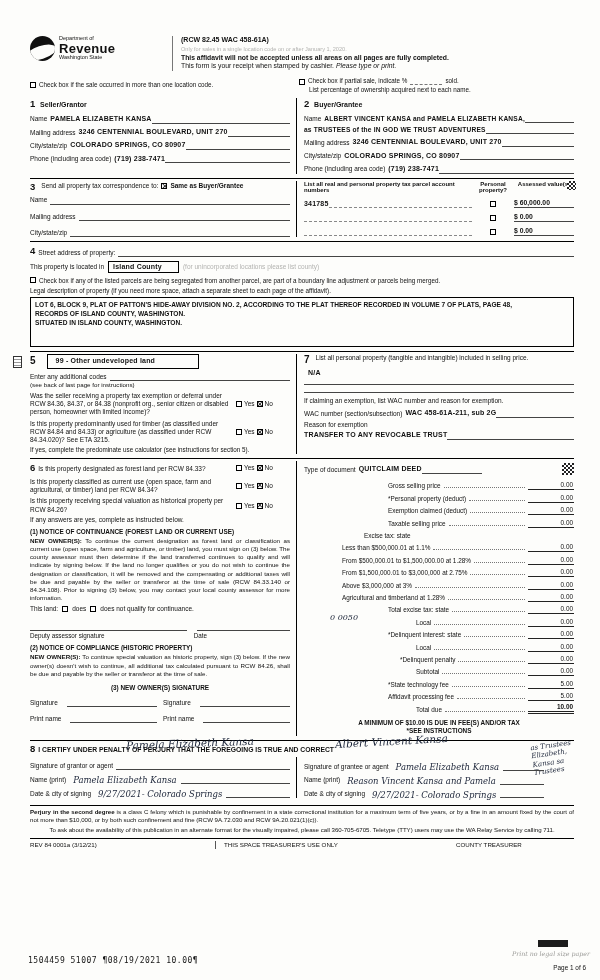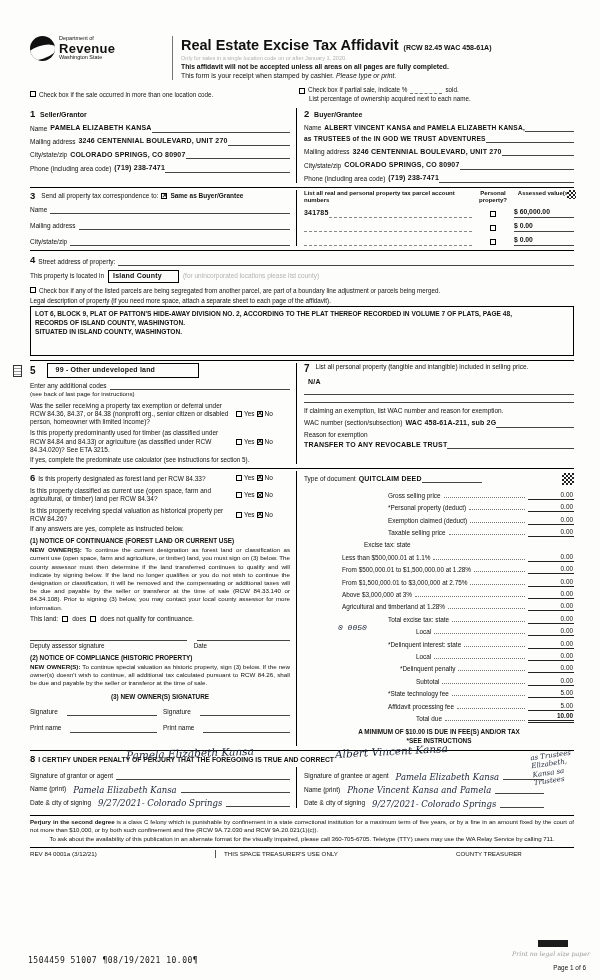--- a/index.html
+++ b/index.html
@@ -93,21 +93,21 @@
 
   
   .trow { display:flex; align-items:flex-end; height:12.4px; font-size:6.4px; position:relative; }
   .trow .tlbl { padding-left:84px; white-space:nowrap; }
   .trow.ind1 .tlbl { padding-left:38px; }
   .trow.ind2 .tlbl { padding-left:112px; }
   .trow .tdots { flex:1; border-bottom:1px dotted #777; margin:0 3px 2px 3px; }
   .trow .tamt { width:46px; text-align:right; border-bottom:1px solid #222; padding-right:1px; }
   .trow.total .tamt { border-bottom:3px double #222; font-weight:bold; }
   .trow.nolead .tdots, .trow.nolead .tamt { border:none; }
-  .local-hand { position:absolute; left:34px; top:-1px; font-size:8px;font-family:Liberation Mono, monospace; }
+  .local-hand { position:absolute; left:26px; top:-1px; font-size:8px; }
   .minnote { margin-top:5px; text-align:center; font-weight:bold; font-size:6.4px; line-height:1.4; }
 
   
   .certline { display:flex; align-items:baseline; }
   .cert { font-weight:bold; font-size:6.8px; }
   .ovA { position:absolute; left:96px; top:-4px; font-size:10.5px; transform:rotate(-2deg); }
   .ovB { position:absolute; left:305px; top:-6px; font-size:10.5px; transform:rotate(-3deg); }
   .marginstack { position:absolute; right:-4px; top:0; width:46px; font-size:7px; line-height:1.2;
                  transform:rotate(-8deg); text-align:left; }
   .s8 .fr { margin-top:5px; }
@@ -137,21 +137,20 @@
     <div class="logo">
       <div class="logo-circ"></div>
       <div class="lt">
         <div class="dept-top">Department of</div>
         <div class="dept-name">Revenue</div>
         <div class="dept-sub">Washington State</div>
       </div>
     </div>
     <div class="title-block">
       <div class="title-row">
-        <span class="title">Real Estate Excise Tax Affidavit</span>
         <span class="title-ref">(RCW 82.45 WAC 458-61A)</span>
       </div>
       <div class="hfaint faint">Only for sales in a single location code on or after January 1, 2020.</div>
       <div class="note1">This affidavit will not be accepted unless all areas on all pages are fully completed.</div>
       <div class="note2"><span>This form is your receipt when stamped by cashier. </span><span class="i">Please type or print.</span></div>
     </div>
   </div>
 
   <div class="topchecks">
     <div class="tc-l">
@@ -562,21 +561,21 @@
           </div>
       </div>
       <div class="colR" style="padding-right:30px;">
         <div class="fr">
             <span class="lb">Signature of grantee or agent</span>
           <span class="script inrow">Pamela Elizabeth Kansa</span>
             <span class="fill"></span>
           </div>
         <div class="fr">
             <span class="lb">Name (print)</span>
-          <span class="script inrow">Phone Vincent Kansa and Pamela</span>
+          <span class="script inrow">Reason Vincent Kansa and Pamela</span>
             <span class="fill"></span>
           </div>
         <div class="fr">
             <span class="lb">Date &amp; city of signing</span>
           <span class="script inrow">9/27/2021- Colorado Springs</span>
             <span class="fill"></span>
           </div>
       </div>
     </div>
   </div>

